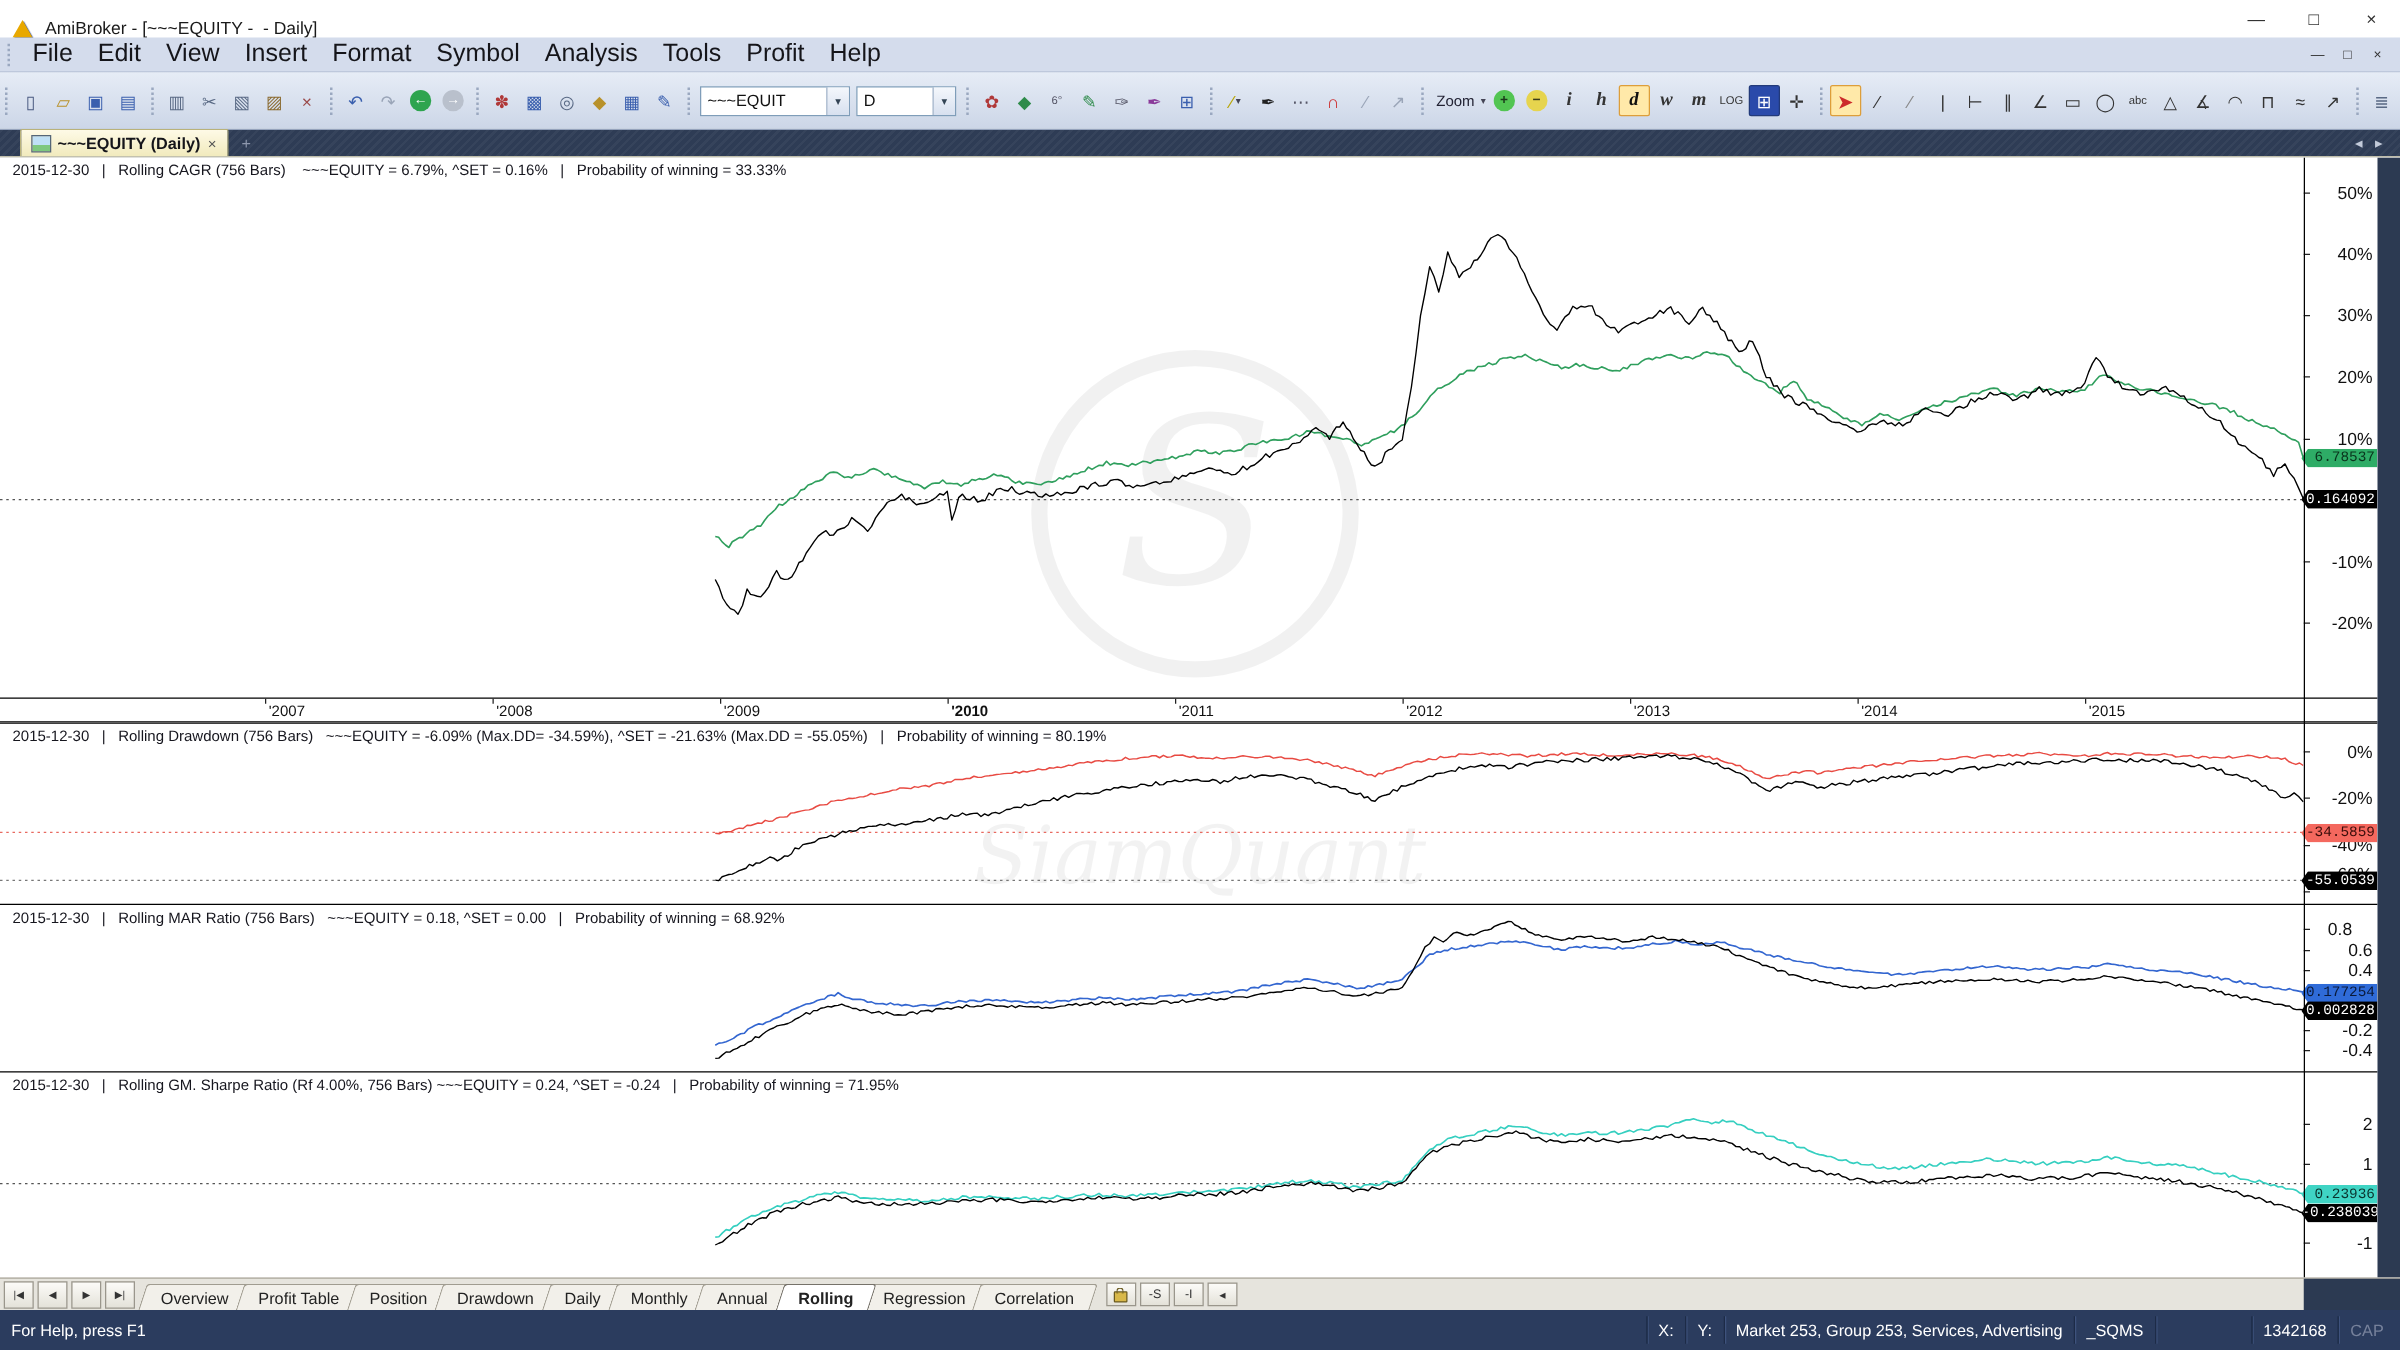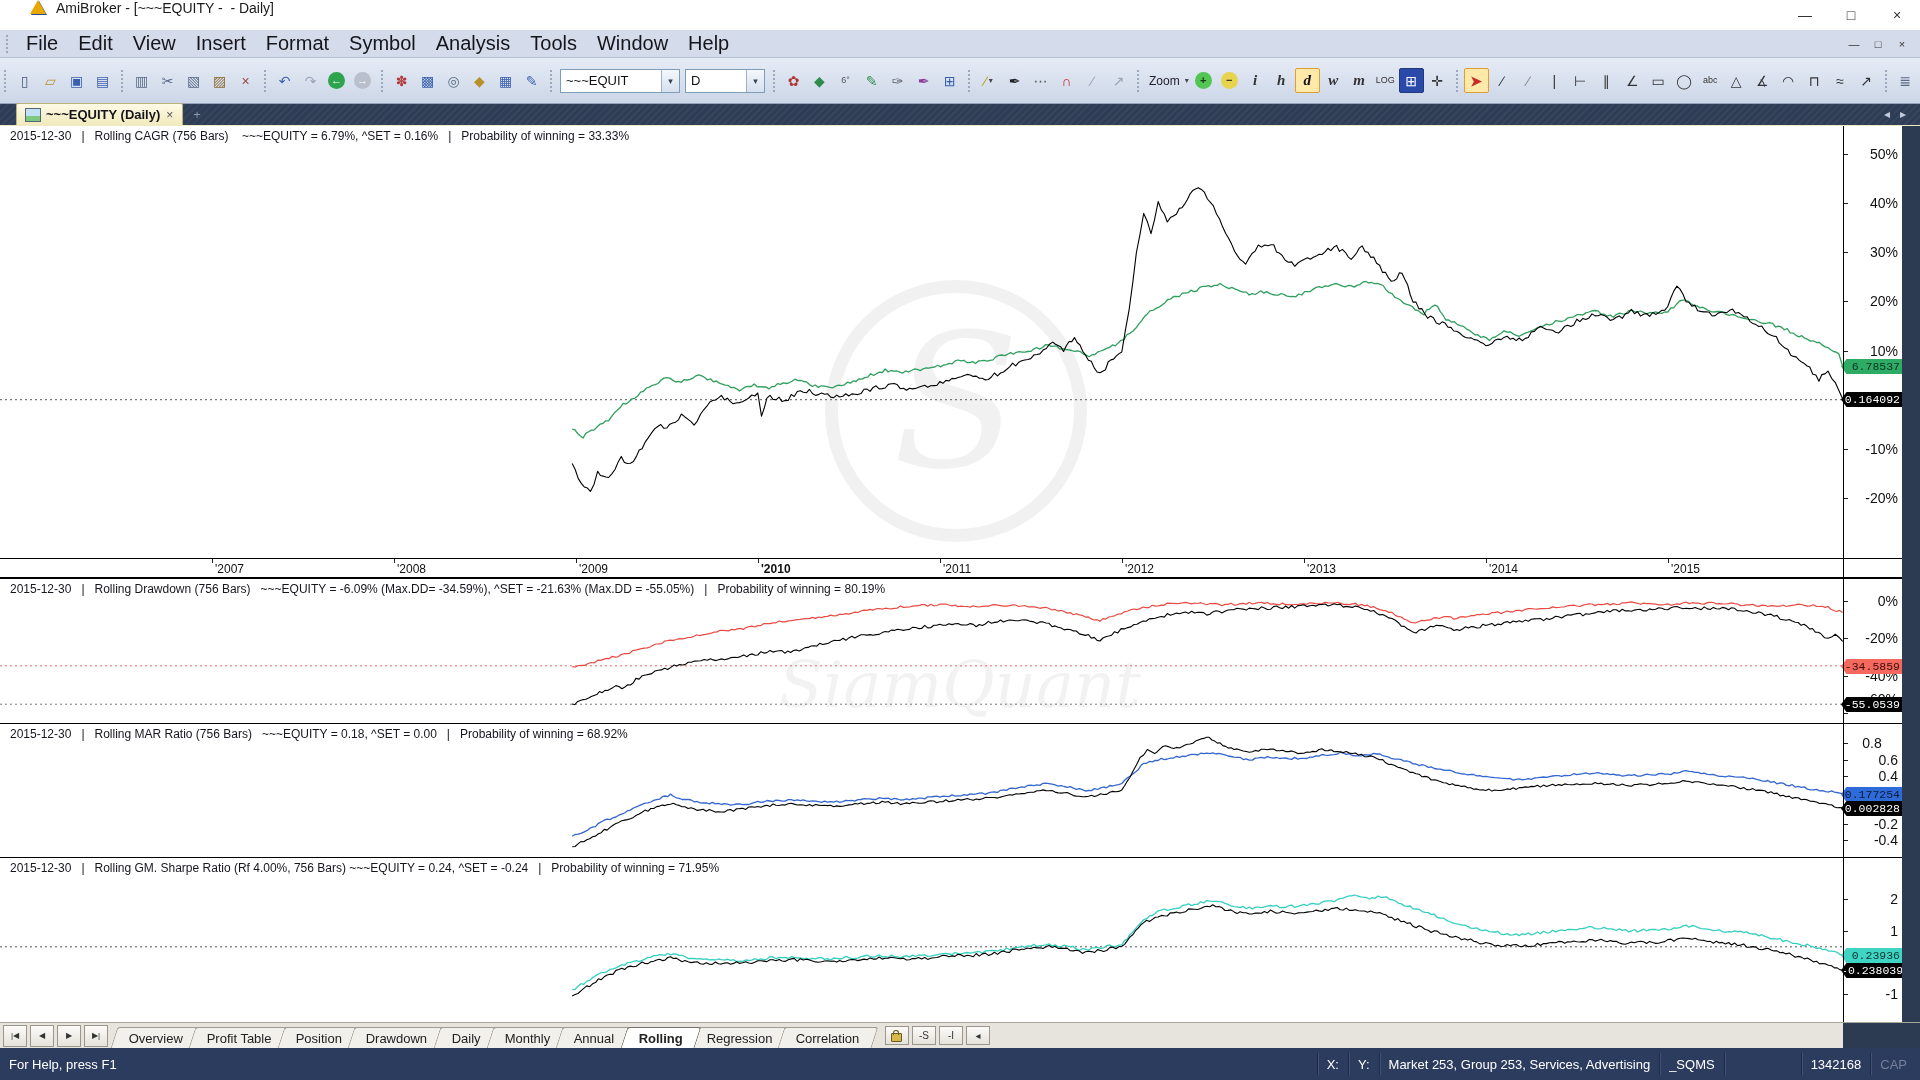--- a/index.html
+++ b/index.html
@@ -1,21 +1,21 @@
 <!DOCTYPE html>
 <html><head>
 <meta charset="utf-8">
 <style>
   html,body{margin:0;padding:0;width:1920px;height:1080px;overflow:hidden;
     font-family:"Liberation Sans",sans-serif;background:#222;}
   .app{position:relative;width:1920px;height:1080px;background:#fff;overflow:hidden;}
 
   
   .titlebar{position:absolute;top:0;left:0;right:0;height:30px;background:#fff;
-    display:flex;align-items:flex-start;padding-left:10px;box-sizing:border-box;margin-left:20px;}
+    display:flex;align-items:flex-end;padding-left:10px;box-sizing:border-box;}
   .applogo{width:0;height:0;border-left:8px solid transparent;border-right:8px solid transparent;
     border-bottom:14px solid #e8a800;position:relative;filter:drop-shadow(1px 1px 0 #2a4a9a);}
   .apptitle{font-size:14px;color:#1a1a1a;margin-left:10px;white-space:pre;}
   .wincontrols{margin-left:auto;display:flex;height:100%;}
   .winbtn{width:46px;height:100%;display:flex;align-items:center;justify-content:center;
     color:#333;font-size:14px;}
 
   
   .menubar{position:absolute;top:30px;left:0;right:0;height:28px;background:#d4dcec;
     border-bottom:1px solid #b6c1d6;display:flex;align-items:center;padding-left:4px;box-sizing:border-box;}
@@ -131,21 +131,21 @@
     <span class="grip"></span>
     <div style="display:flex">
         <div class="menuitem">File</div>
         <div class="menuitem">Edit</div>
         <div class="menuitem">View</div>
         <div class="menuitem">Insert</div>
         <div class="menuitem">Format</div>
         <div class="menuitem">Symbol</div>
         <div class="menuitem">Analysis</div>
         <div class="menuitem">Tools</div>
-        <div class="menuitem">Window</div>
+        <div class="menuitem">Profit</div>
         <div class="menuitem">Help</div>
       </div>
     <div class="mdicontrols">
         <div class="mdibtn">—</div>
         <div class="mdibtn">□</div>
         <div class="mdibtn">×</div>
       </div>
   </div>
 
   <div class="toolbar">

